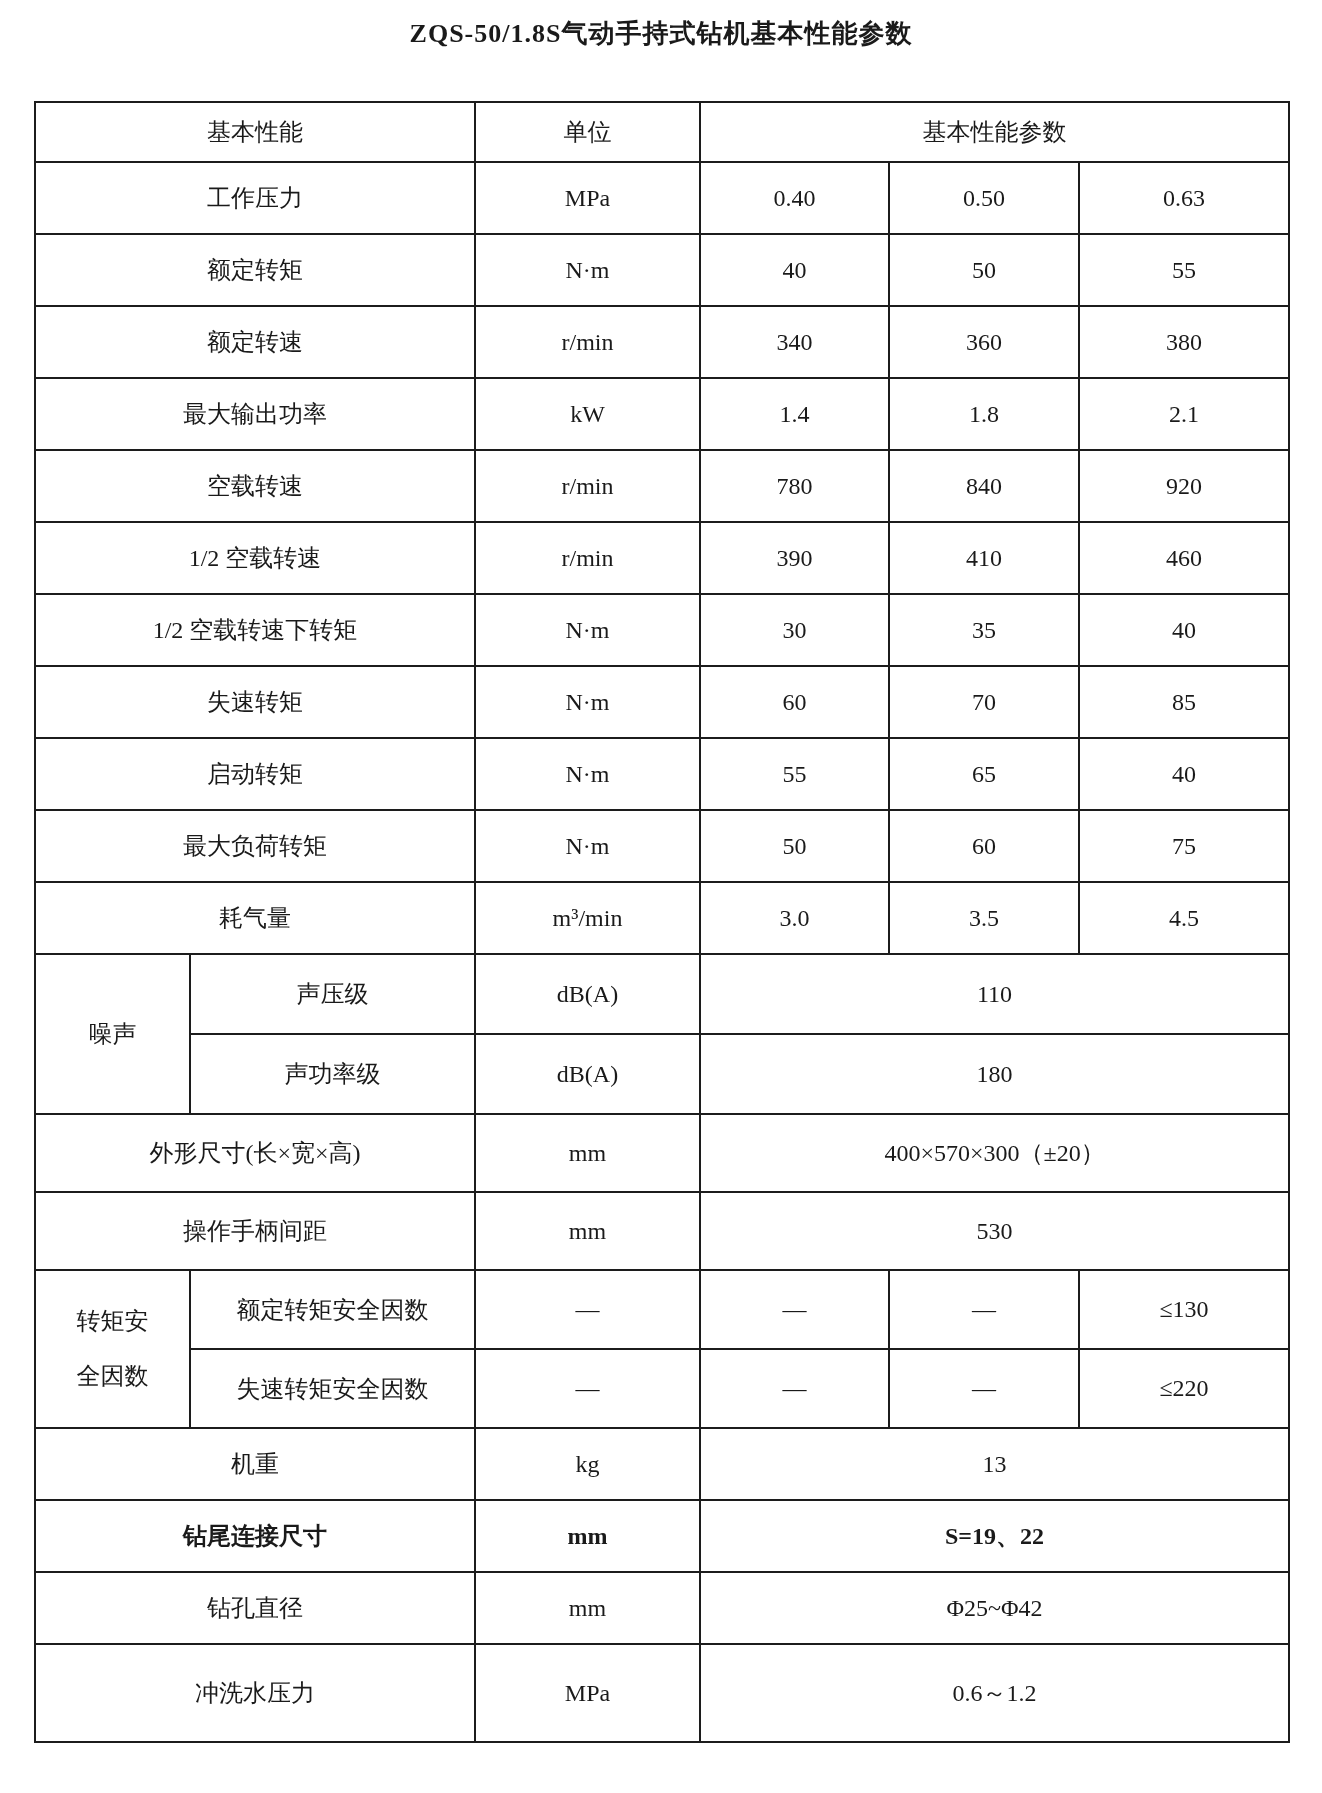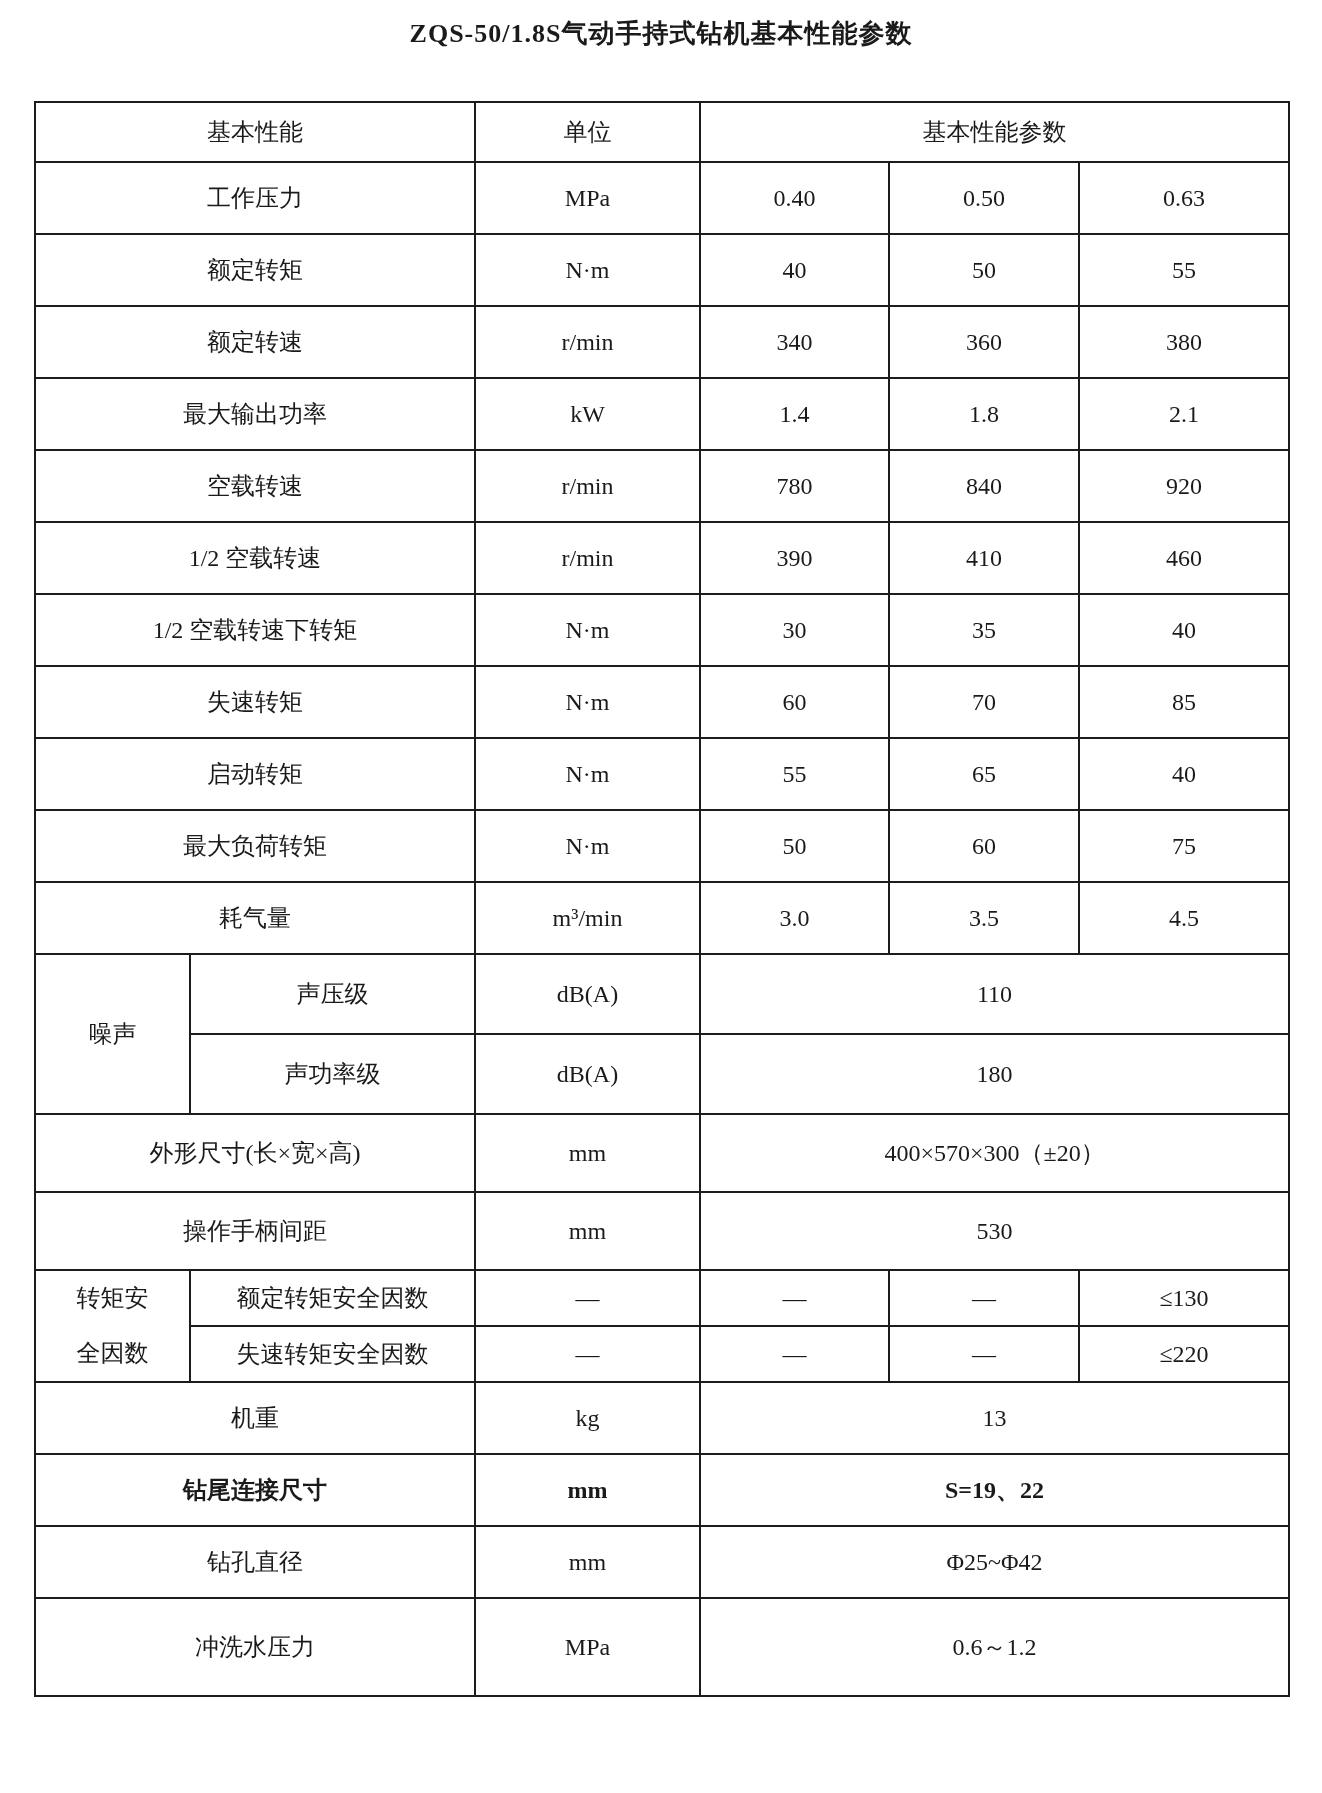--- a/index.html
+++ b/index.html
@@ -35,21 +35,21 @@
     font-size: 24px;
     padding: 0;
     overflow: hidden;
   }
   
   tr.r-header  { height: 60px; }
   tr.r-std     { height: 72px; }
   tr.r-noise   { height: 80px; }
   tr.r-dim     { height: 78px; }
   tr.r-handle  { height: 78px; }
-  tr.r-safety  { height: 56px; margin-left: 35px; }
+  tr.r-safety  { height: 79px; margin-left: 35px; }
   tr.r-weight  { height: 72px; }
   tr.r-shank   { height: 72px; font-weight: bold; }
   tr.r-bore    { height: 72px; }
   tr.r-water   { height: 98px; }
 
   td.hdr { font-size: 26px; }
   td.sub-lbl {
     text-align: left;
     padding-left: 58px;
   }

